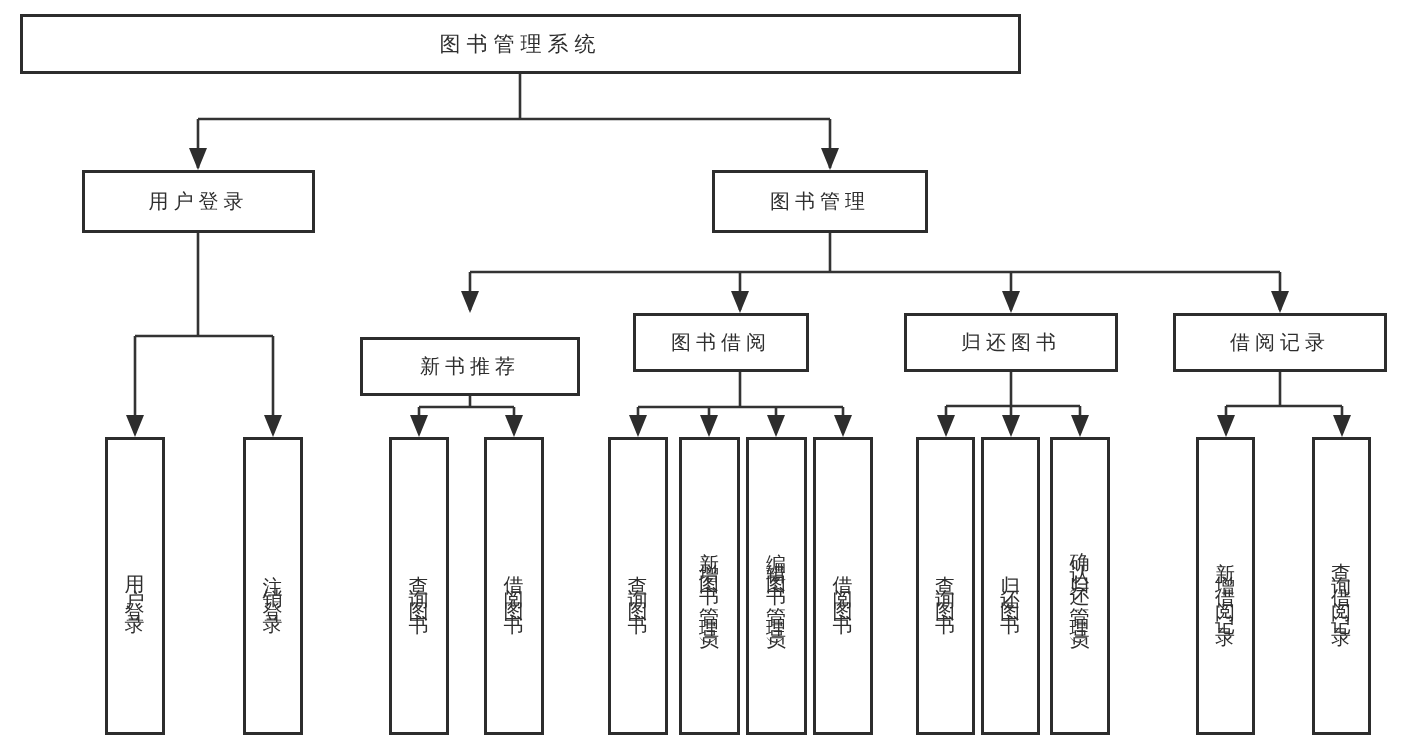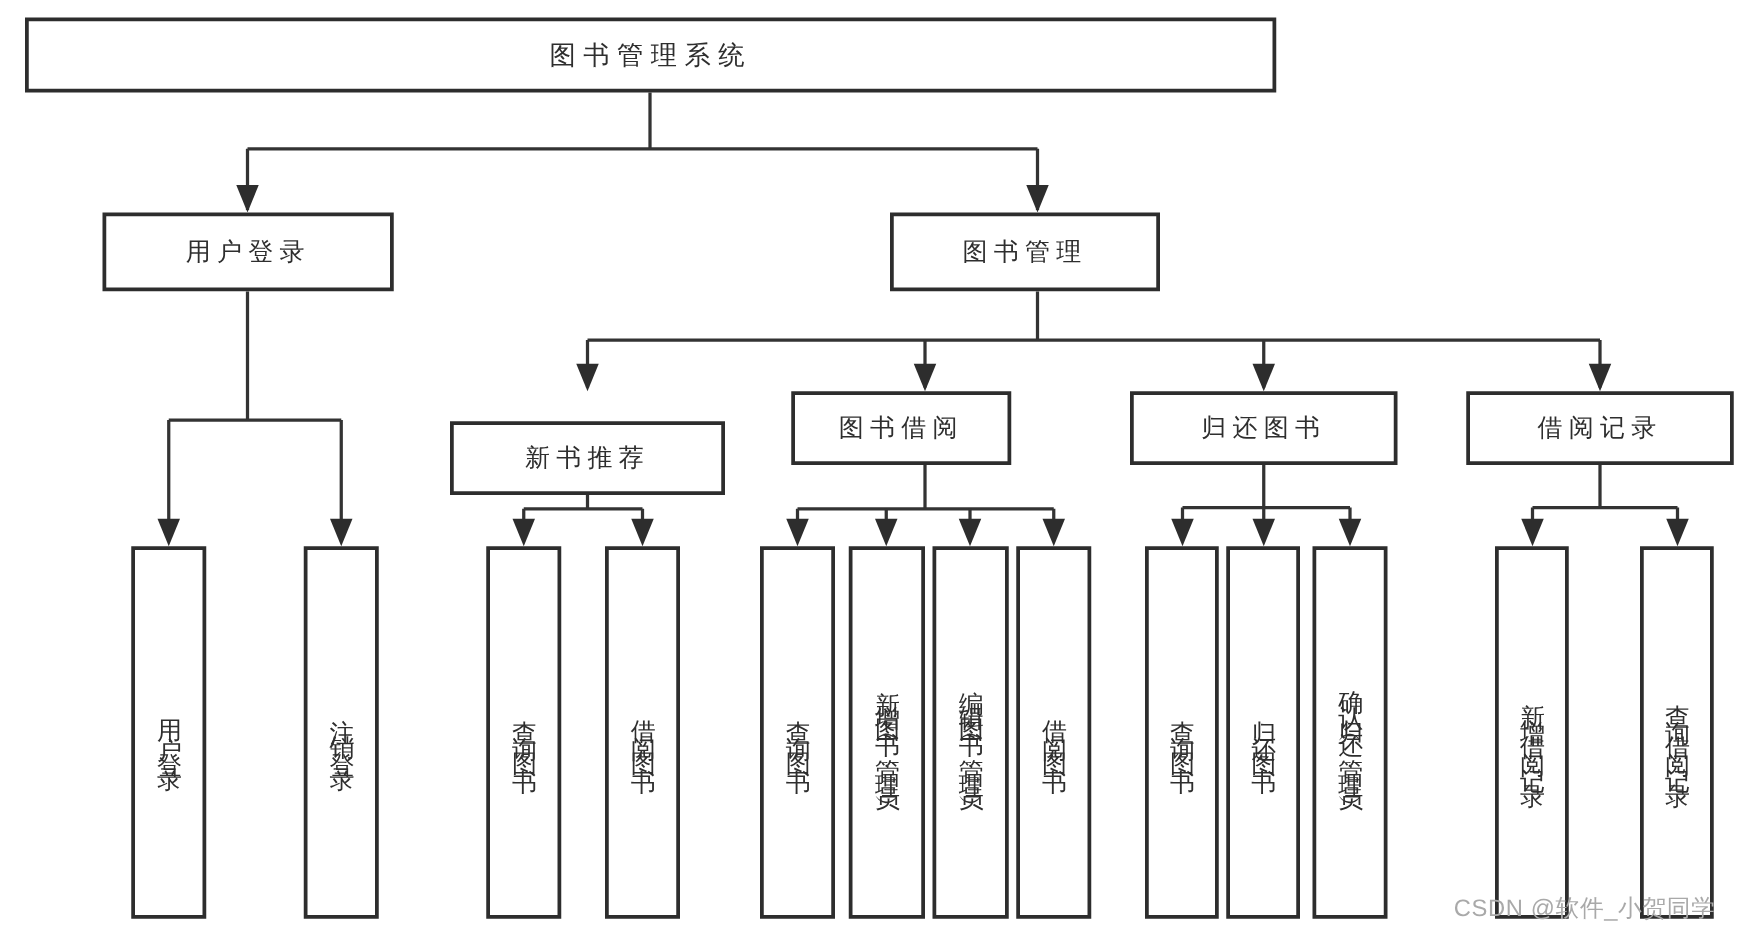--- a/index.html
+++ b/index.html
@@ -100,14 +100,13 @@
       <div class="node vertical" style="left: 608px; top: 437px; width: 60px; height: 298px;">查询图书</div>
       <div class="node vertical long" style="left: 679px; top: 437px; width: 61px; height: 298px;">新增图书（管理员）</div>
       <div class="node vertical long" style="left: 746px; top: 437px; width: 61px; height: 298px;">编辑图书（管理员）</div>
       <div class="node vertical" style="left: 813px; top: 437px; width: 60px; height: 298px;">借阅图书</div>
       <div class="node vertical" style="left: 916px; top: 437px; width: 59px; height: 298px;">查询图书</div>
       <div class="node vertical" style="left: 981px; top: 437px; width: 59px; height: 298px;">归还图书</div>
       <div class="node vertical long" style="left: 1050px; top: 437px; width: 60px; height: 298px;">确认归还（管理员）</div>
       <div class="node vertical" style="left: 1196px; top: 437px; width: 59px; height: 298px;">新增借阅记录</div>
       <div class="node vertical" style="left: 1312px; top: 437px; width: 59px; height: 298px;">查询借阅记录</div>
     </div>
-  <div class="watermark" style="left: 1163px; top: 714px; color: rgb(169, 169, 169);">CSDN @软件_小贺同学</div>
 </div>
 
 </body></html>

